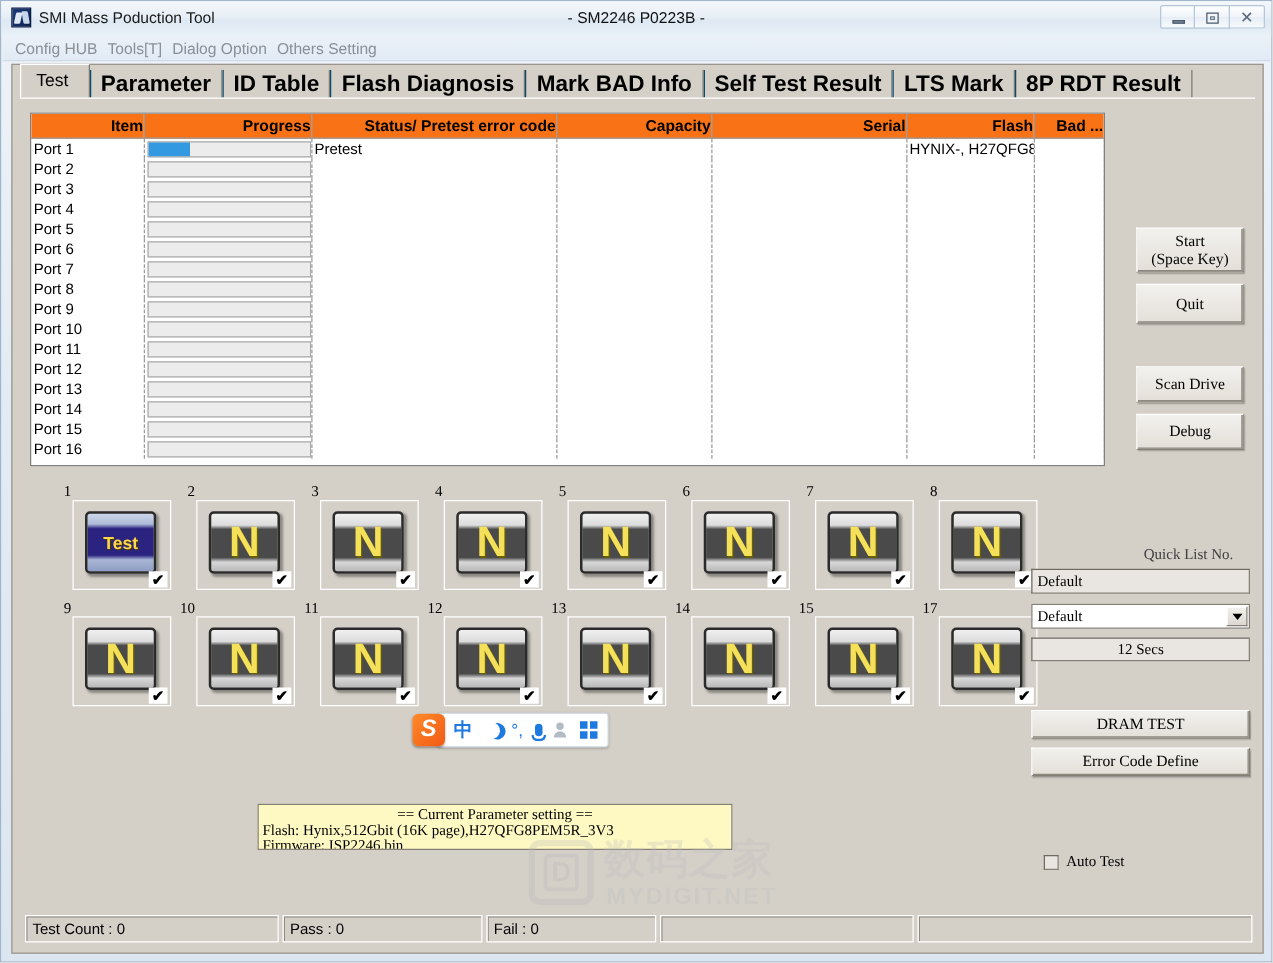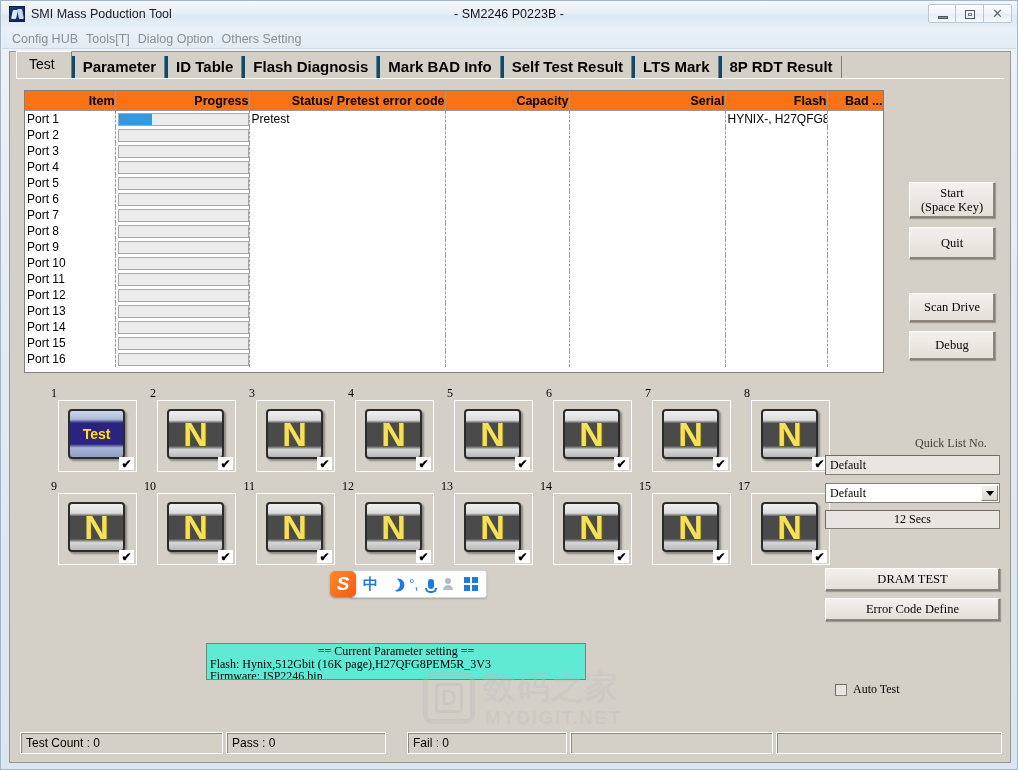--- a/index.html
+++ b/index.html
@@ -78,22 +78,22 @@
     border:1px solid #9a958d;box-sizing:border-box;
   }
 
   
   .tabstrip{
     position:absolute;left:6px;top:0px;right:6px;height:26px;
     display:flex;align-items:flex-end;
   }
   .tab{
     height:22px;line-height:22px;padding:0 8px;
-    font-weight:bold;font-size:15px;color:#000;
-    border-left:3px solid #0c4a6e;border-right:1px solid #7c7a74;
+    font-weight:bold;font-size:18px;color:#000;
+    border-left:1px solid #0c4a6e;border-right:1px solid #7c7a74;
     background:#d4d0c8;white-space:nowrap;cursor:default;
   }
   .tab.active{
     height:26px;line-height:24px;font-size:14px;font-weight:normal;
     background:#d4d0c8;border-left:1px solid #fff;border-top:1px solid #fff;
     border-right:1px solid #7c7a74;padding:0 16px 0 12px;
   }
   .tabline{
     position:absolute;left:6px;top:26px;right:6px;height:2px;
     border-top:1px solid #ffffff;
@@ -216,21 +216,21 @@
   }
   .cbox{
     width:12px;height:12px;background:#e9e6e1;
     border:1px solid #848078;border-top-color:#6e6a62;border-left-color:#6e6a62;
     box-sizing:border-box;
   }
 
   
   .parambox{
     position:absolute;left:196px;top:591px;width:380px;height:37px;
-    background:#5eead4;border:1px solid #848078;box-sizing:border-box;
+    background:#fef9c3;border:1px solid #848078;box-sizing:border-box;
     font-size:12px;color:#000;font-family:"Liberation Serif",serif;
     line-height:12.5px;padding:1px 3px;overflow:hidden;
   }
   .parambox .pline1{text-align:center;}
 
   
   .watermark{
     position:absolute;left:413px;top:618px;width:210px;height:62px;
     opacity:.30;pointer-events:none;user-select:none;
   }
@@ -293,21 +293,21 @@
     display:flex;gap:3px;
   }
   .stat{
     background:#d4d0c8;border:1px solid #ffffff;
     box-shadow:inset 1px 1px 0 #8d8980;
     box-sizing:border-box;font-size:12px;color:#000;
     display:flex;align-items:center;padding-left:5px;
   }
   .stat.s1{width:203px;}
   .stat.s2{width:160px;}
-  .stat.s3{width:160px;margin-left:18px;}
+  .stat.s3{width:136px;}
   .stat.s4{width:203px;}
   .stat.s5{flex:1;}
 </style>
 </head>
 <body>
 
 <div id="app">
   <div class="win-frame">
 
     <div class="titlebar">

